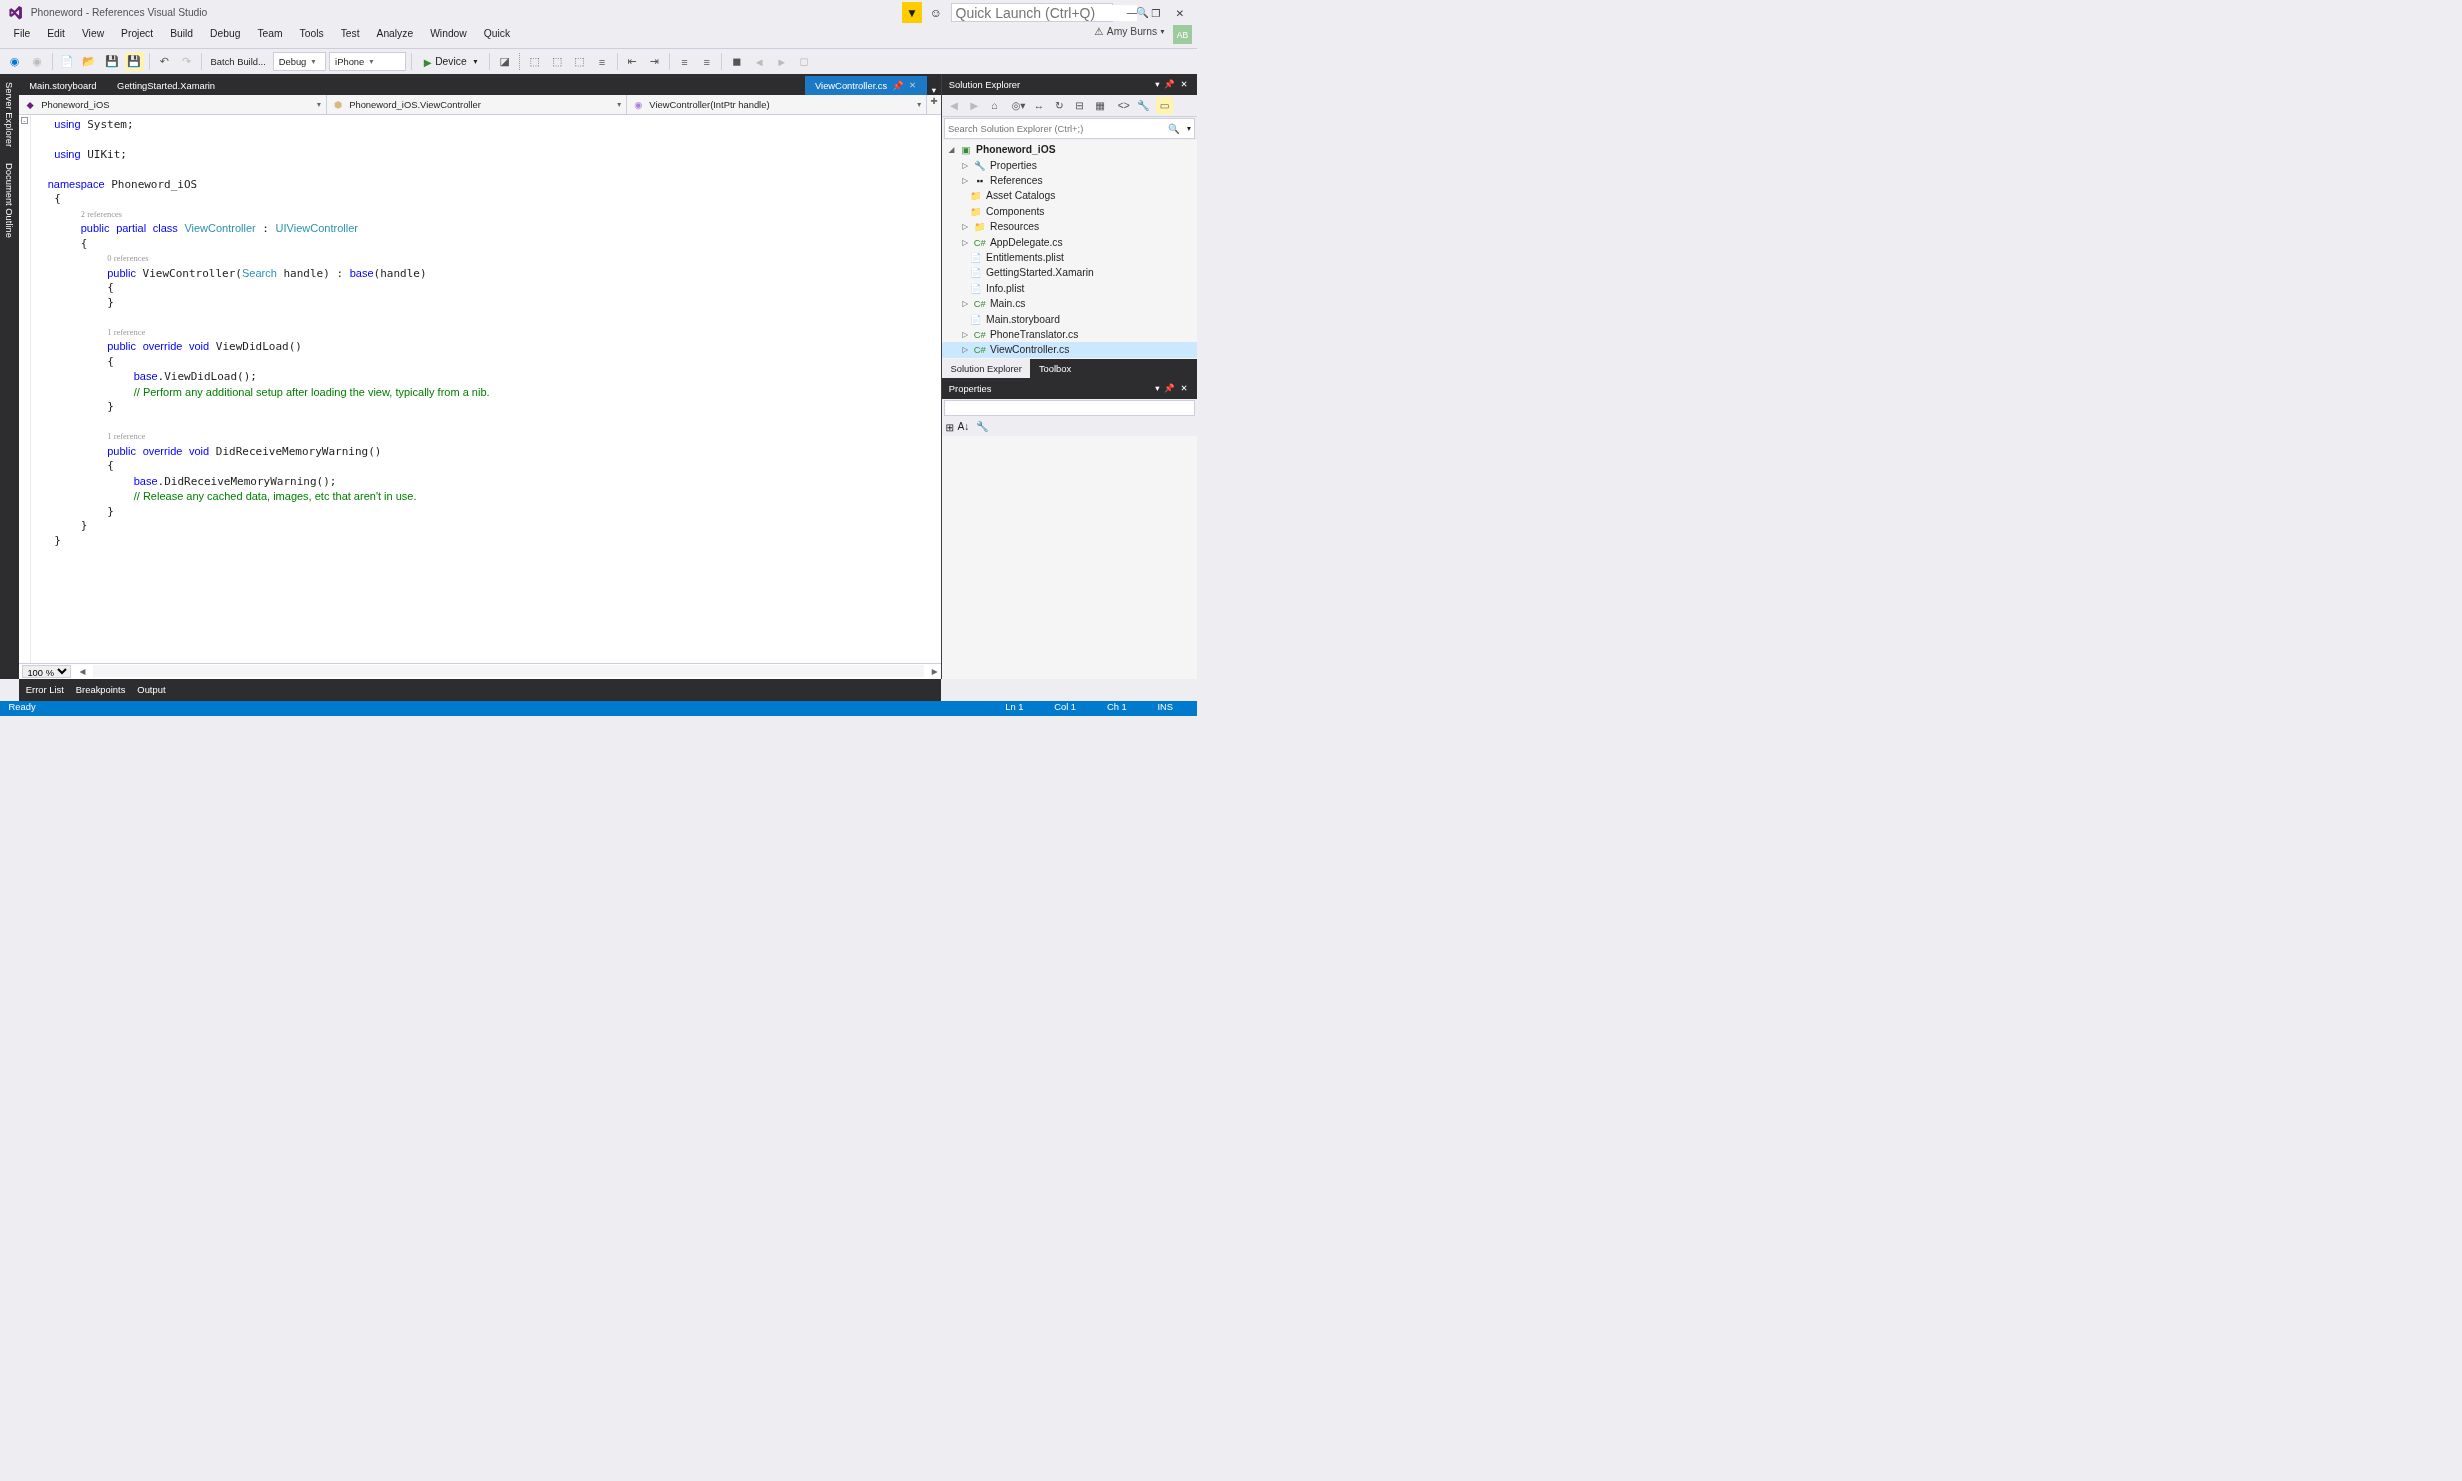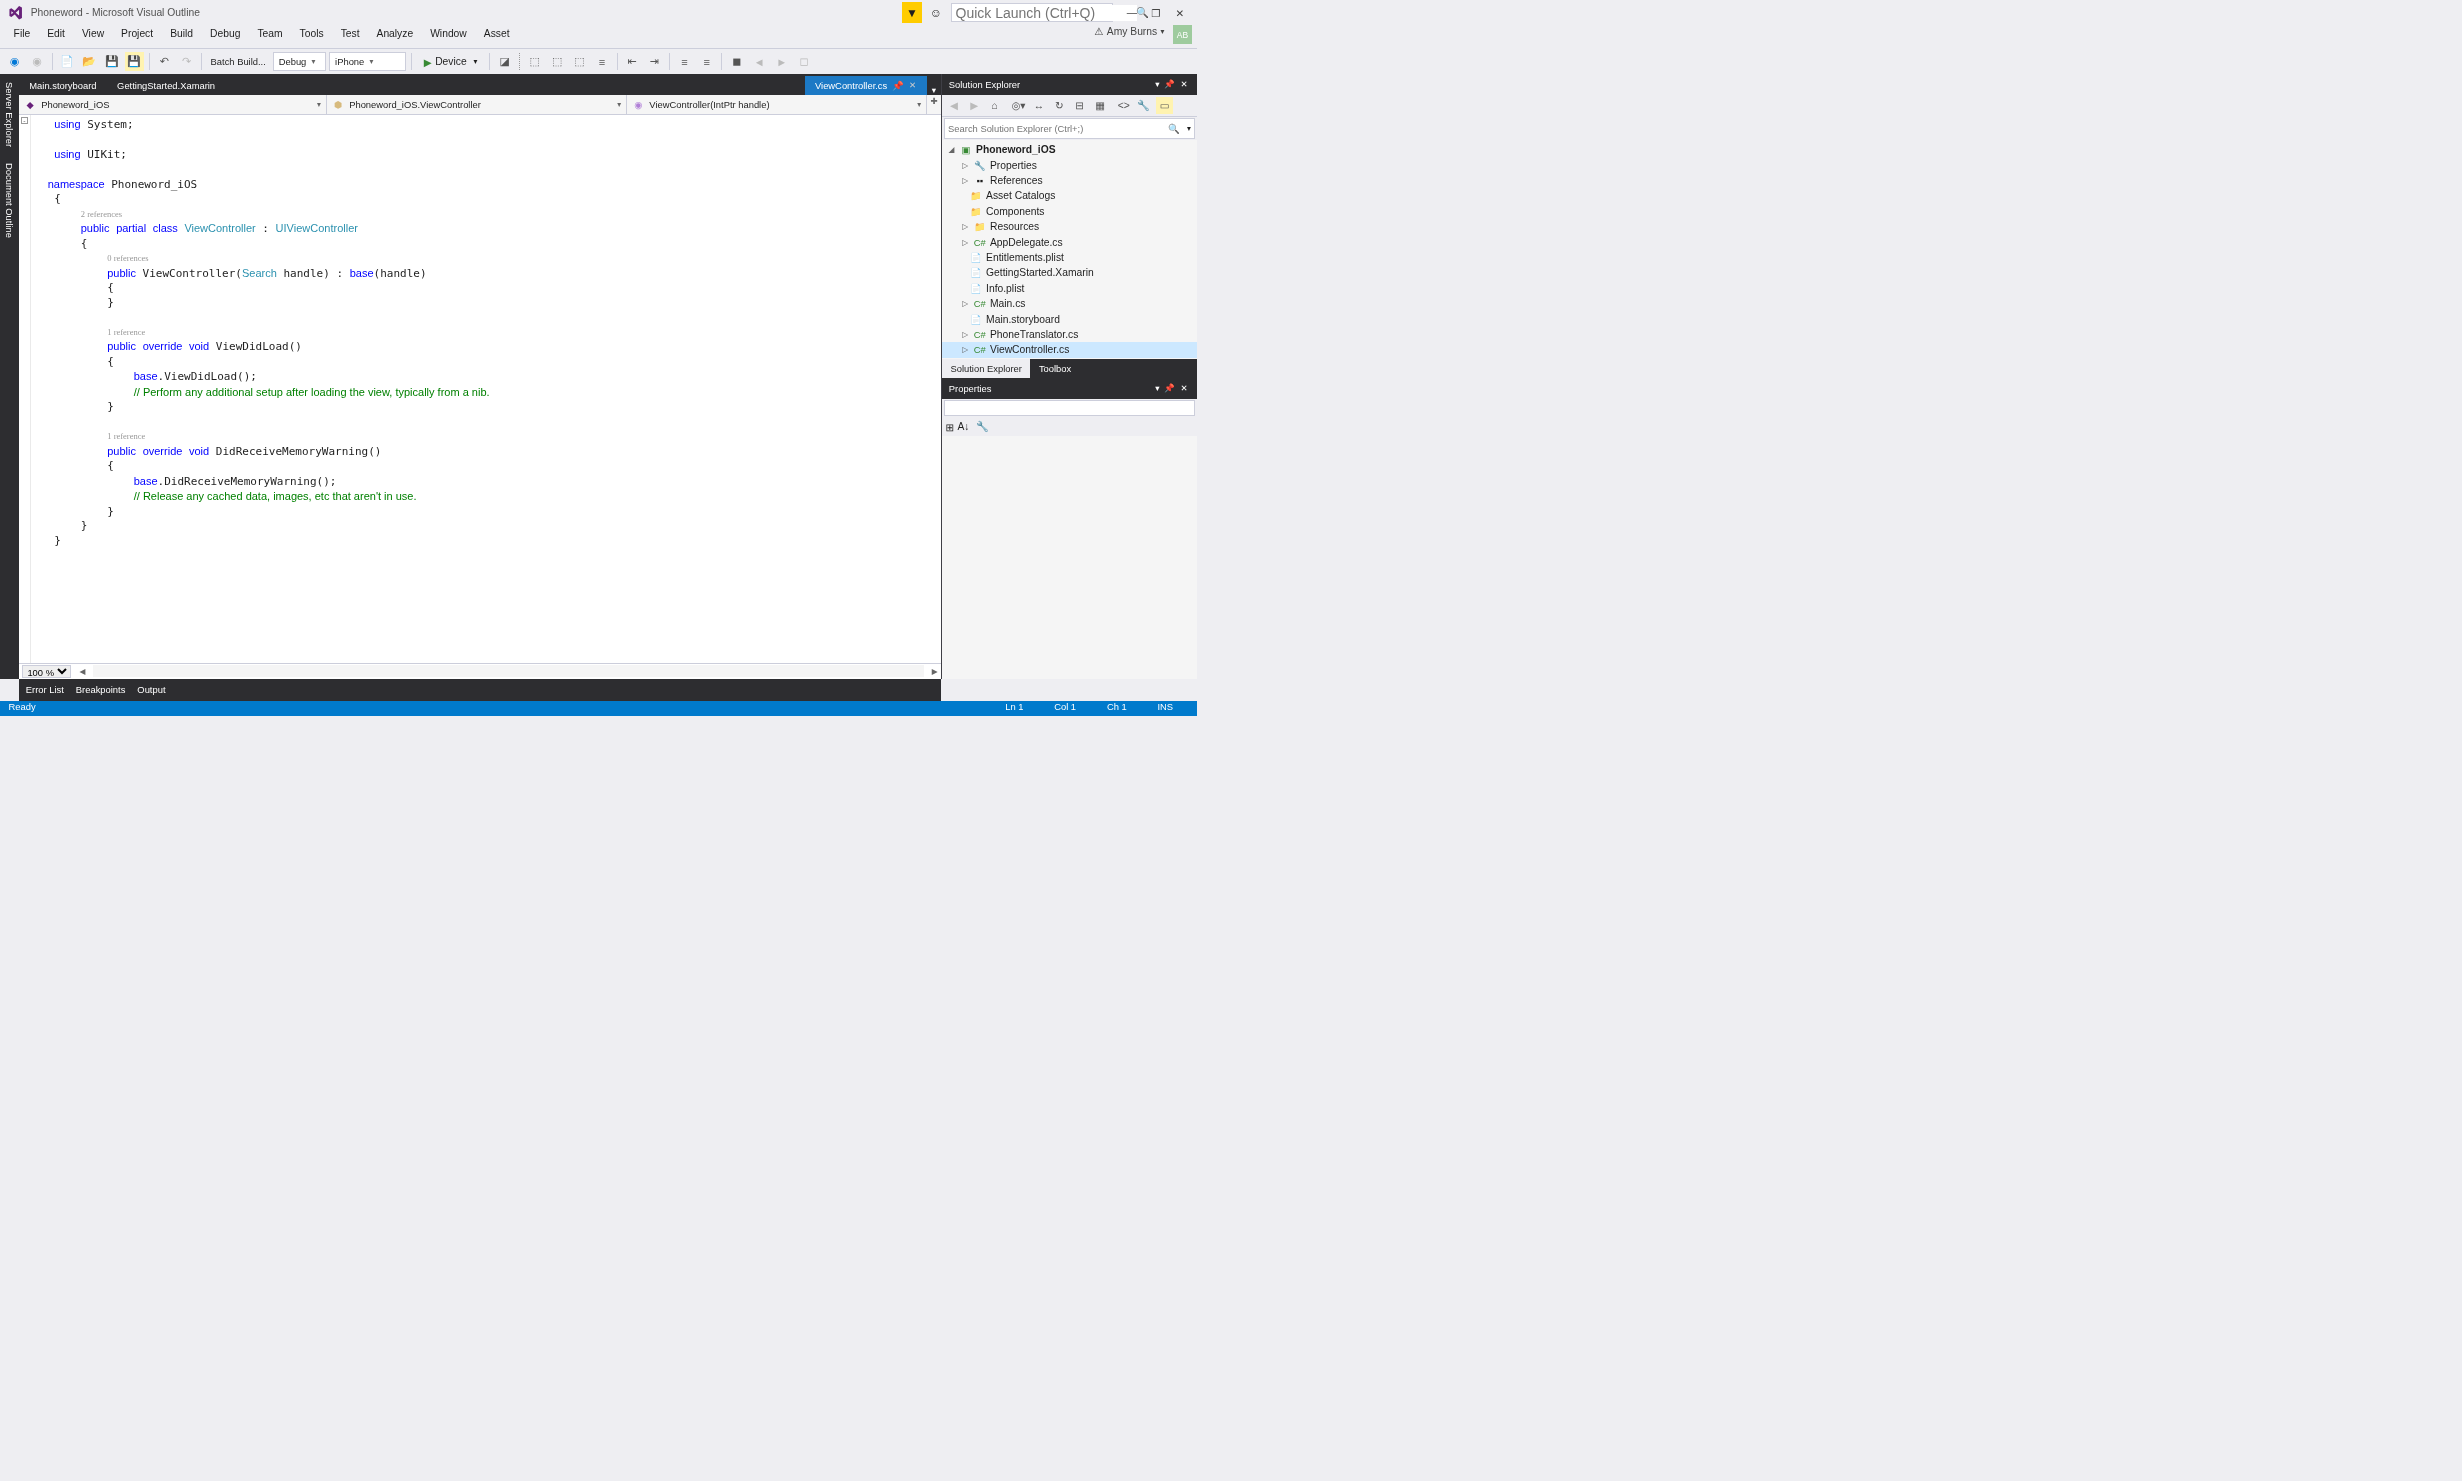--- a/index.html
+++ b/index.html
@@ -104,21 +104,21 @@
 </style>
 </head>
 <body>
 
 <div class="titlebar">
   <span class="logo">
     <svg viewBox="0 0 32 32">
         <path fill="#68217a" d="M23 2l-9 10L7 7 3 9v14l4 2 7-5 9 10 6-3V5zM7 19v-6l4 3zm16 3l-7-6 7-6z"></path>
       </svg>
   </span>
-  <span class="title">Phoneword - Microsoft Visual Outline</span>
+  <span class="title">Phoneword - References Visual Studio</span>
   <div class="feedback">
     <div class="fb1">▼</div>
     <div class="fb2">☺</div>
   </div>
   <div class="quicklaunch">
     <input placeholder="Quick Launch (Ctrl+Q)" style="">
     <span class="mag">🔍</span>
   </div>
   <div class="winbtns">
     <div>—</div>
@@ -132,21 +132,21 @@
   <span class="mi">Edit</span>
   <span class="mi">View</span>
   <span class="mi">Project</span>
   <span class="mi">Build</span>
   <span class="mi">Debug</span>
   <span class="mi">Team</span>
   <span class="mi">Tools</span>
   <span class="mi">Test</span>
   <span class="mi">Analyze</span>
   <span class="mi">Window</span>
-  <span class="mi">Asset</span>
+  <span class="mi">Quick</span>
   <span class="spacer"></span>
   <span class="warn">
     <span>⚠</span>
     <span>Amy Burns</span>
     <span style="font-size:7.7px">▾</span>
   </span>
   <span class="avatar">AB</span>
 </div>
 
 <div class="toolbar">

